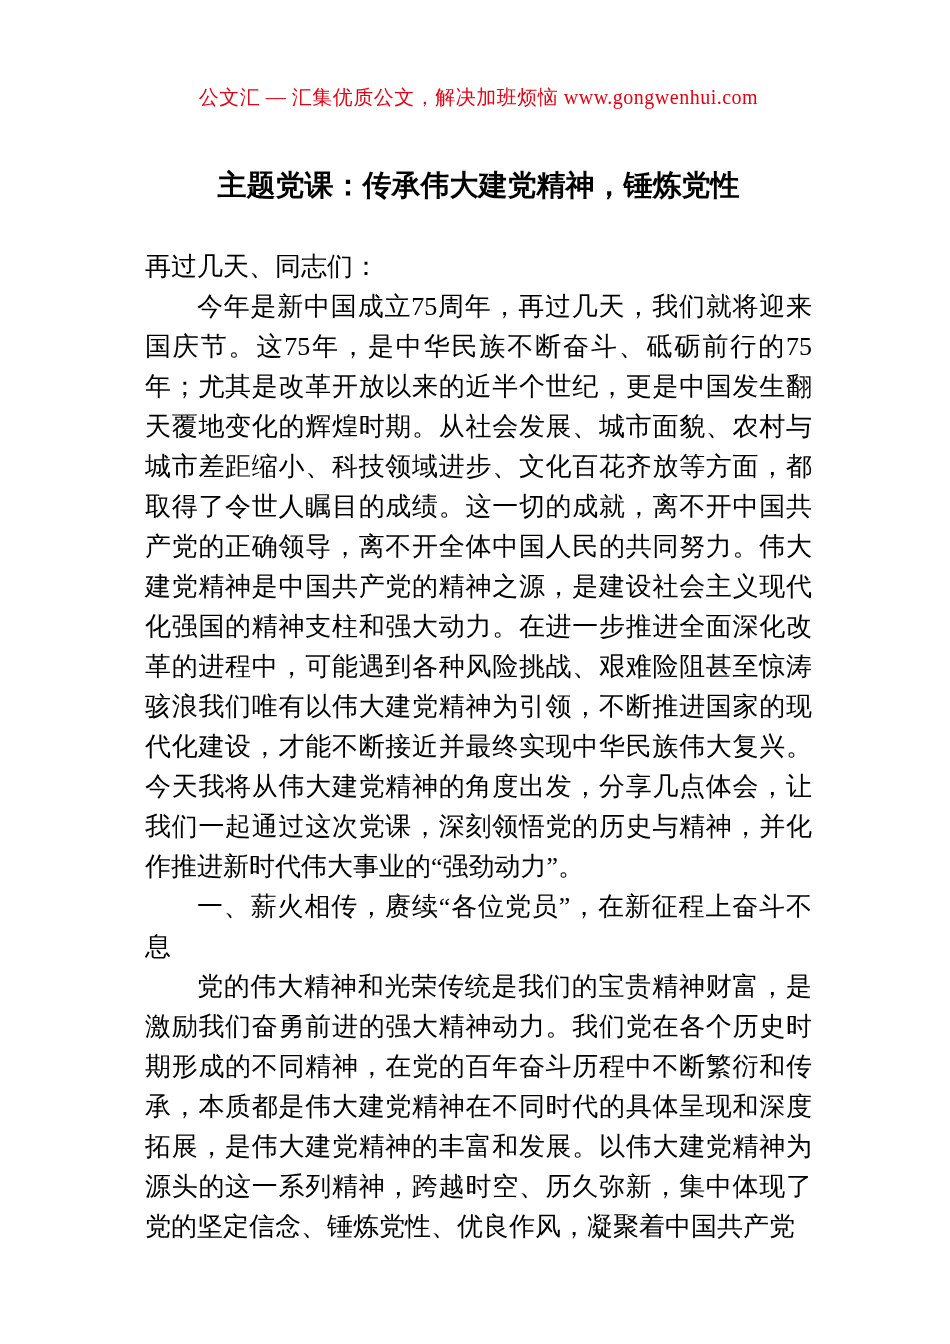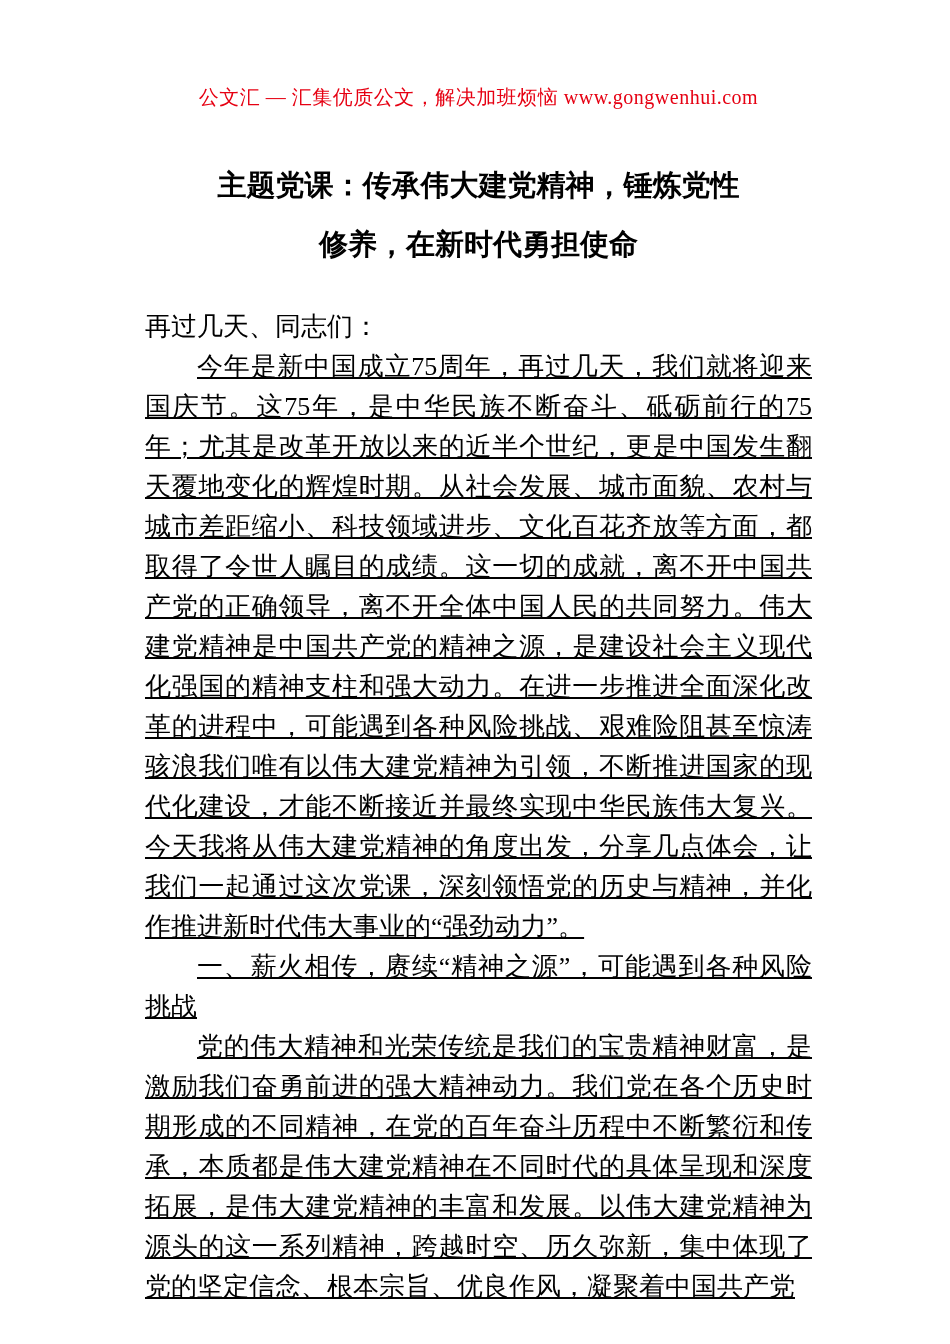--- a/index.html
+++ b/index.html
@@ -38,34 +38,33 @@
     }
     .title-line { display: block; }
     .doc-body {
       font-size: 26px;
       line-height: 40px;
       text-align: justify;
       text-justify: inter-ideograph;
       color: #000000;
     }
     .doc-body p { margin: 0; }
-    .doc-body p.indent { text-indent: 2em; text-decoration: underline; }
+    .doc-body p.indent { text-indent: 2em; }
   </style>
 </head>
 <body>
 
 <div class="page">
 
   <div class="doc-header">公文汇 — 汇集优质公文，解决加班烦恼 www.gongwenhui.com</div>
 
   <h1 class="doc-title">
     <span class="title-line">主题党课：传承伟大建党精神，锤炼党性</span>
-    <span class="title-line">修养，在新时代勇担使命</span>
   </h1>
 
   <div class="doc-body">
     <p class="salutation">再过几天、同志们：</p>
     <p class="indent">今年是新中国成立75周年，再过几天，我们就将迎来国庆节。这75年，是中华民族不断奋斗、砥砺前行的75年；尤其是改革开放以来的近半个世纪，更是中国发生翻天覆地变化的辉煌时期。从社会发展、城市面貌、农村与城市差距缩小、科技领域进步、文化百花齐放等方面，都取得了令世人瞩目的成绩。这一切的成就，离不开中国共产党的正确领导，离不开全体中国人民的共同努力。伟大建党精神是中国共产党的精神之源，是建设社会主义现代化强国的精神支柱和强大动力。在进一步推进全面深化改革的进程中，可能遇到各种风险挑战、艰难险阻甚至惊涛骇浪我们唯有以伟大建党精神为引领，不断推进国家的现代化建设，才能不断接近并最终实现中华民族伟大复兴。今天我将从伟大建党精神的角度出发，分享几点体会，让我们一起通过这次党课，深刻领悟党的历史与精神，并化作推进新时代伟大事业的“强劲动力”。</p>
-    <p class="indent">一、薪火相传，赓续“精神之源”，可能遇到各种风险挑战</p>
-    <p class="indent">党的伟大精神和光荣传统是我们的宝贵精神财富，是激励我们奋勇前进的强大精神动力。我们党在各个历史时期形成的不同精神，在党的百年奋斗历程中不断繁衍和传承，本质都是伟大建党精神在不同时代的具体呈现和深度拓展，是伟大建党精神的丰富和发展。以伟大建党精神为源头的这一系列精神，跨越时空、历久弥新，集中体现了党的坚定信念、根本宗旨、优良作风，凝聚着中国共产党</p>
+    <p class="indent">一、薪火相传，赓续“各位党员”，在新征程上奋斗不息</p>
+    <p class="indent">党的伟大精神和光荣传统是我们的宝贵精神财富，是激励我们奋勇前进的强大精神动力。我们党在各个历史时期形成的不同精神，在党的百年奋斗历程中不断繁衍和传承，本质都是伟大建党精神在不同时代的具体呈现和深度拓展，是伟大建党精神的丰富和发展。以伟大建党精神为源头的这一系列精神，跨越时空、历久弥新，集中体现了党的坚定信念、锤炼党性、优良作风，凝聚着中国共产党</p>
   </div>
 
 </div>
 
 </body></html>

